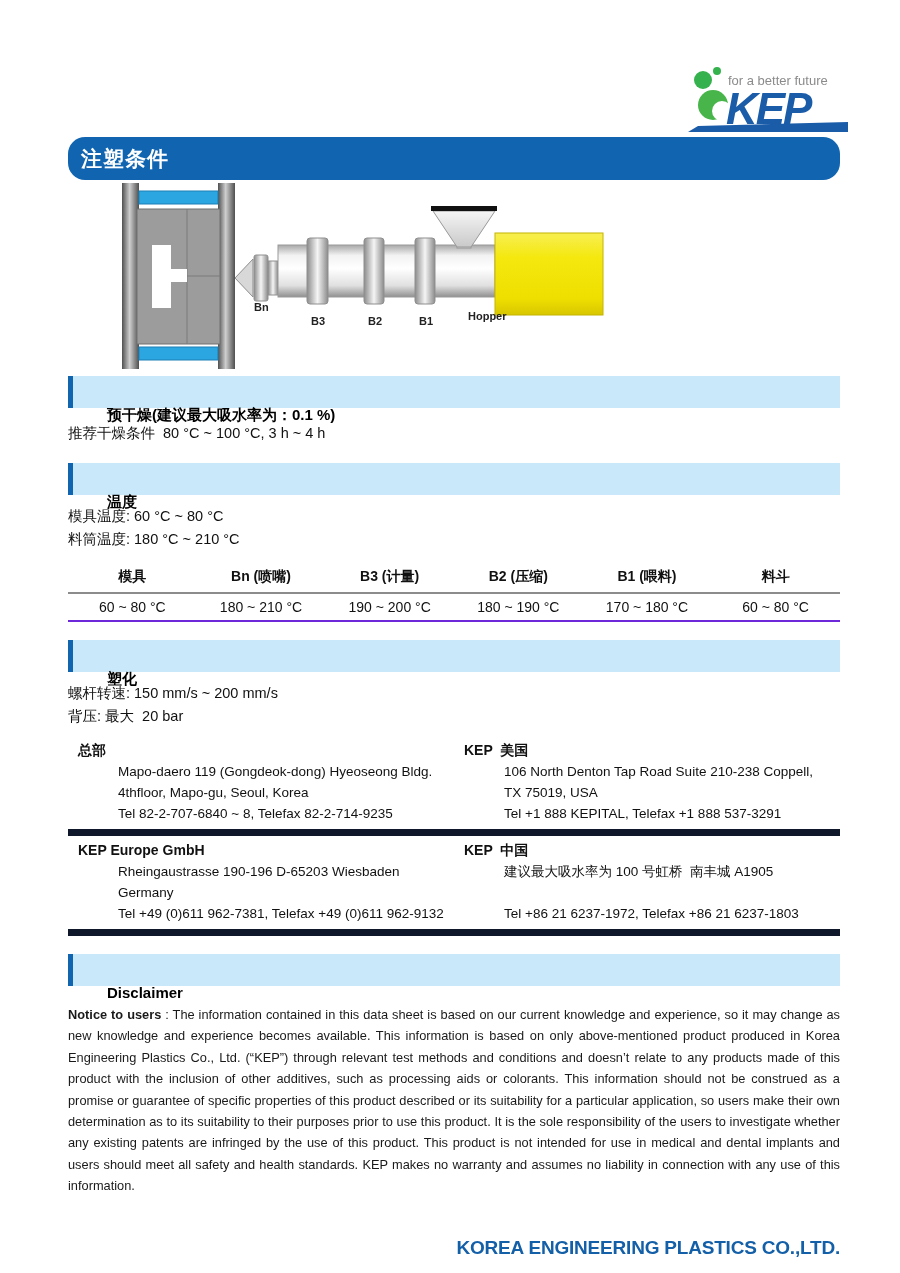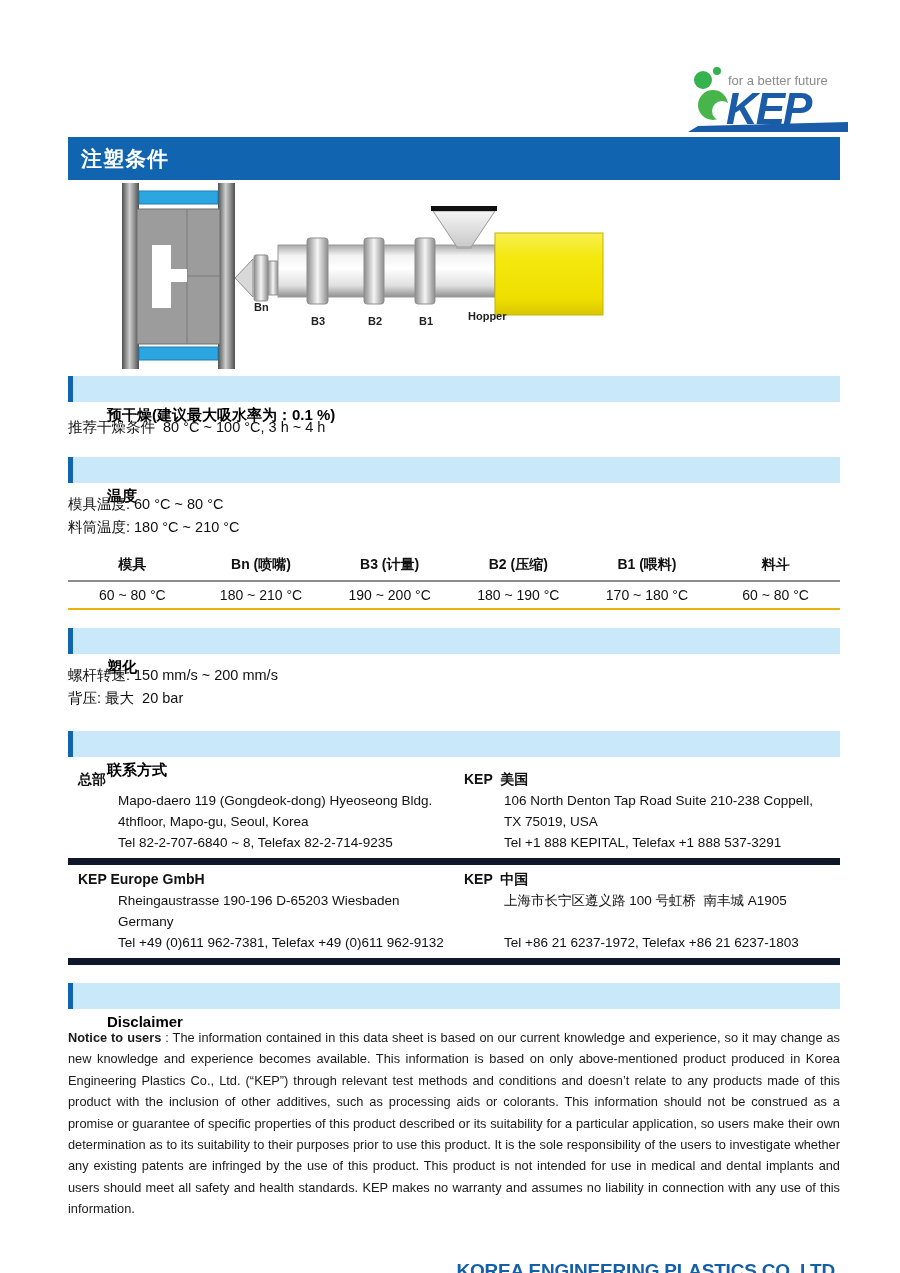--- a/index.html
+++ b/index.html
@@ -11,36 +11,36 @@
   html,body{background:#fff;}
   body{
     width:900px;height:1273px;overflow:hidden;
     font-family:"Liberation Sans","DejaVu Sans",sans-serif;color:#111;
   }
   .page{position:relative;width:900px;height:1273px;background:#fff;}
   .logo{position:absolute;top:66px;left:686px;width:170px;height:72px;text-decoration:underline;}
   .content{margin-left:68px;width:772px;padding-top:137px;}
   .titlebar{
     height:43px;background:var(--accent);color:#fff;
-    font-size:21px;font-weight:bold;line-height:43px;padding-left:13px;letter-spacing:1px;
+    font-size:21px;font-weight:bold;line-height:43px;padding-left:13px;letter-spacing:1px;border-radius:17px;
   }
   .diagram{margin-top:3px;height:190px;}
   .band{
-    margin-top:18px;height:26px;line-height:26px;background:var(--band);
+    margin-top:18px;height:32px;line-height:26px;background:var(--band);
     border-left:5px solid var(--accent);font-weight:bold;font-size:15px;
     padding-left:9px;white-space:pre-wrap;color:#000;
   }
   .band.tight{margin-top:3px;}
   .band.mt21{margin-top:21px;}
   .lines{margin-top:10px;}
   .single{margin-top:14px;}
   .bodyline{font-size:14.5px;line-height:23px;white-space:pre-wrap;color:#111;}
   .temp-table{width:100%;border-collapse:collapse;margin-top:13px;table-layout:fixed;}
   .temp-table th{font-weight:bold;font-size:14px;text-align:center;padding:4px 0 6px;border-bottom:2px solid #8c8c8c;white-space:pre-wrap;}
-  .temp-table td{font-size:14px;text-align:center;padding:5px 0 5px;border-bottom:2px solid #eab308;white-space:pre-wrap;}
+  .temp-table td{font-size:14px;text-align:center;padding:5px 0 5px;border-bottom:2px solid #6d28d9;white-space:pre-wrap;}
   .contact{margin-top:8px;}
   .c-row{display:flex;border-bottom:7px solid #0f172a;padding:3px 0 5px;}
   .c-entry{width:50%;padding-left:10px;}
   .c-name{font-weight:bold;font-size:14px;line-height:22px;white-space:pre-wrap;}
   .c-line{font-size:13.5px;line-height:21px;min-height:21px;white-space:pre-wrap;margin-left:40px;}
   .disclaimer{margin-top:18px;font-size:12.8px;line-height:21.4px;text-align:justify;color:#1a1a1a;}
   .disclaimer .lbl{font-weight:bold;}
   .footer{margin-top:40px;text-align:right;color:var(--footer-blue);font-weight:bold;font-size:19px;letter-spacing:-0.2px;}
   .dlabel{font-family:"Liberation Sans","DejaVu Sans",sans-serif;font-size:11px;font-weight:bold;fill:#222;}
   .tagline{font-family:"Liberation Sans","DejaVu Sans",sans-serif;font-size:13px;fill:#8b8b8b;}
@@ -172,23 +172,20 @@
     </table>
 
     <div class="band">
       <span>塑化</span>
     </div>
     <div class="lines">
       <div class="bodyline">螺杆转速: 150 mm/s ~ 200 mm/s</div>
       <div class="bodyline">背压: 最大  20 bar</div>
     </div>
 
-    <div class="band mt21">
-      <span>联系方式</span>
-    </div>
     <div class="contact">
       <div class="c-row">
         <div class="c-entry">
           <div class="c-name">总部</div>
           <div class="c-line">Mapo-daero 119 (Gongdeok-dong) Hyeoseong Bldg.</div>
           <div class="c-line">4thfloor, Mapo-gu, Seoul, Korea</div>
           <div class="c-line">Tel 82-2-707-6840 ~ 8, Telefax 82-2-714-9235</div>
         </div>
         <div class="c-entry">
           <div class="c-name">KEP  美国</div>
@@ -199,21 +196,21 @@
       </div>
       <div class="c-row">
         <div class="c-entry">
           <div class="c-name">KEP Europe GmbH</div>
           <div class="c-line">Rheingaustrasse 190-196 D-65203 Wiesbaden</div>
           <div class="c-line">Germany</div>
           <div class="c-line">Tel +49 (0)611 962-7381, Telefax +49 (0)611 962-9132</div>
         </div>
         <div class="c-entry">
           <div class="c-name">KEP  中国</div>
-          <div class="c-line">上海市长宁区遵义路 100 号虹桥  南丰城 A1905</div>
+          <div class="c-line">建议最大吸水率为 100 号虹桥  南丰城 A1905</div>
           <div class="c-line"></div>
           <div class="c-line">Tel +86 21 6237-1972, Telefax +86 21 6237-1803</div>
         </div>
       </div>
     </div>
 
     <div class="band">
       <span>Disclaimer</span>
     </div>
     <p class="disclaimer"><span class="lbl">Notice to users</span><span> : The information contained in this data sheet is based on our current knowledge and experience, so it may change as new knowledge and experience becomes available. This information is based on only above-mentioned product produced in Korea Engineering Plastics Co., Ltd. (“KEP”) through relevant test methods and conditions and doesn’t relate to any products made of this product with the inclusion of other additives, such as processing aids or colorants. This information should not be construed as a promise or guarantee of specific properties of this product described or its suitability for a particular application, so users make their own determination as to its suitability to their purposes prior to use this product. It is the sole responsibility of the users to investigate whether any existing patents are infringed by the use of this product. This product is not intended for use in medical and dental implants and users should meet all safety and health standards. KEP makes no warranty and assumes no liability in connection with any use of this information.</span></p>

